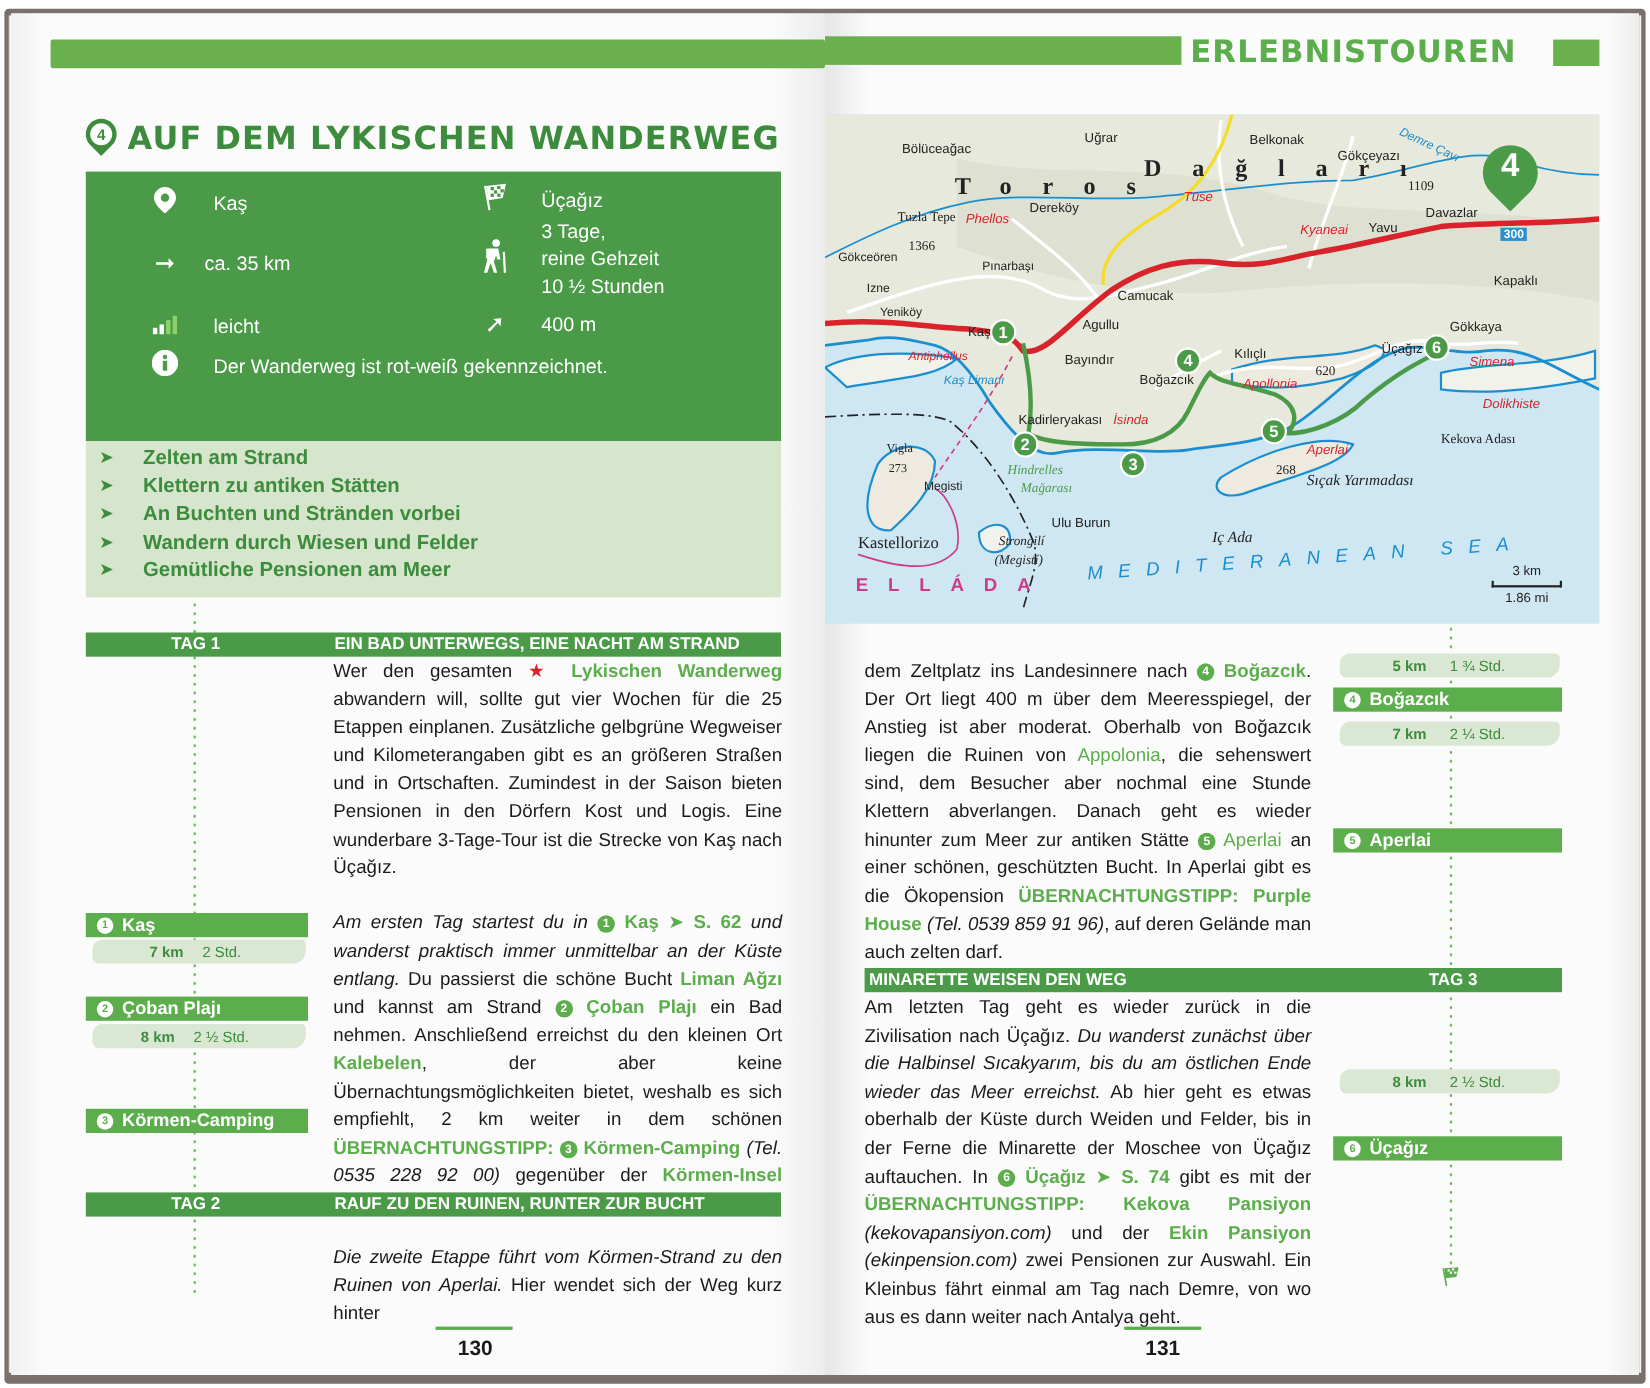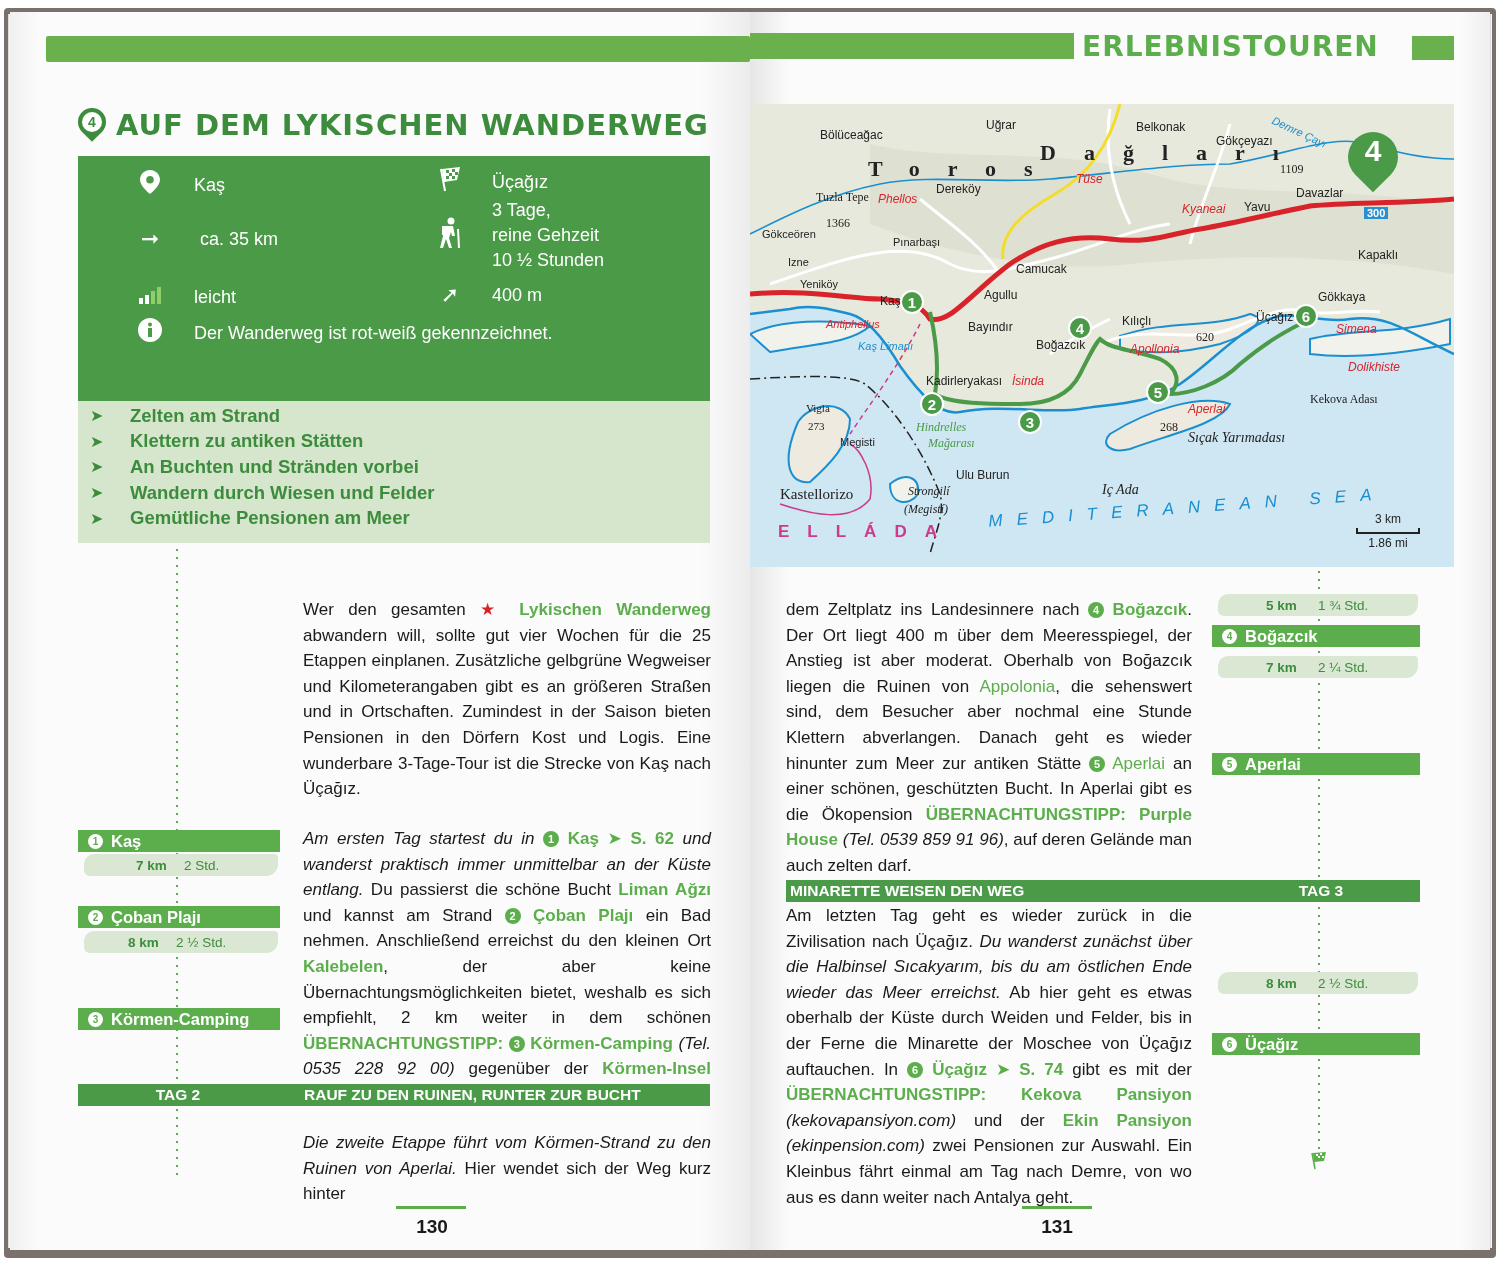--- a/index.html
+++ b/index.html
@@ -110,21 +110,21 @@
             <rect x="12" y="7" width="3" height="3" fill="#4a9a48"></rect>
             <rect x="18" y="6" width="3" height="3" fill="#4a9a48"></rect>
             <rect x="9" y="10" width="3" height="3" fill="#4a9a48"></rect>
             <rect x="15" y="10" width="3" height="3" fill="#4a9a48"></rect>
           </svg>
       </span>
       <span class="info-text" style="margin-left:28px">Üçağız</span>
     </div>
     <div class="info-item" style="left:58px; top:70px;">
       <span class="info-icon">➞</span>
-      <span class="info-text" style="margin-left:36px">ca. 35 km</span>
+      <span class="info-text" style="margin-left:22px">ca. 35 km</span>
     </div>
     <div class="info-item" style="left:358px; top:42px;">
       <span class="info-icon">
         <svg width="26" height="32" viewBox="0 0 26 32">
             <circle cx="14" cy="4" r="3.5" fill="#fff"></circle>
             <path d="M8 9 h8 l2 10 -3 0 -1 -4 -2 6 3 10 -3 0 -3 -9 -3 9 -3 0 3 -12 z" fill="#fff"></path>
             <rect x="5" y="9" width="4" height="9" fill="#fff"></rect>
             <line x1="21" y1="12" x2="22" y2="31" stroke="#fff" stroke-width="2"></line>
           </svg>
       </span>
@@ -181,20 +181,24 @@
         <span>Wandern durch Wiesen und Felder</span>
       </div>
     <div class="hl-item">
         <span class="hl-arrow">➤</span>
         <span>Gemütliche Pensionen am Meer</span>
       </div>
   </div>
 
   <div class="dotline" style="left:176px; top:546px; height:630px;"></div>
 
+  <div class="day-bar" style="left:78px; top:575px; width:632px;">
+    <span class="day-label" style="width:200px">TAG 1</span>
+    <span class="day-title" style="left:226px">EIN BAD UNTERWEGS, EINE NACHT AM STRAND</span>
+  </div>
 
   <div class="body-text" style="left:303px; top:597px; width:408px;">
     <span>Wer den gesamten</span>
     <span style="color:#d8232a">★</span>
     <span class="gi" style="font-weight:bold">Lykischen Wanderweg</span>
     <span>abwandern will, sollte gut vier Wochen für die 25 Etappen einplanen. Zusätzliche gelbgrüne Wegweiser und Kilometerangaben gibt es an größeren Straßen und in Ortschaften. Zumindest in der Saison bieten Pensionen in den Dörfern Kost und Logis. Eine wunderbare 3-Tage-Tour ist die Strecke von Kaş nach Üçağız.</span>
   </div>
 
   <div class="body-text" style="left:303px; top:826px; width:408px;">
     <i>Am ersten Tag startest du in</i>

